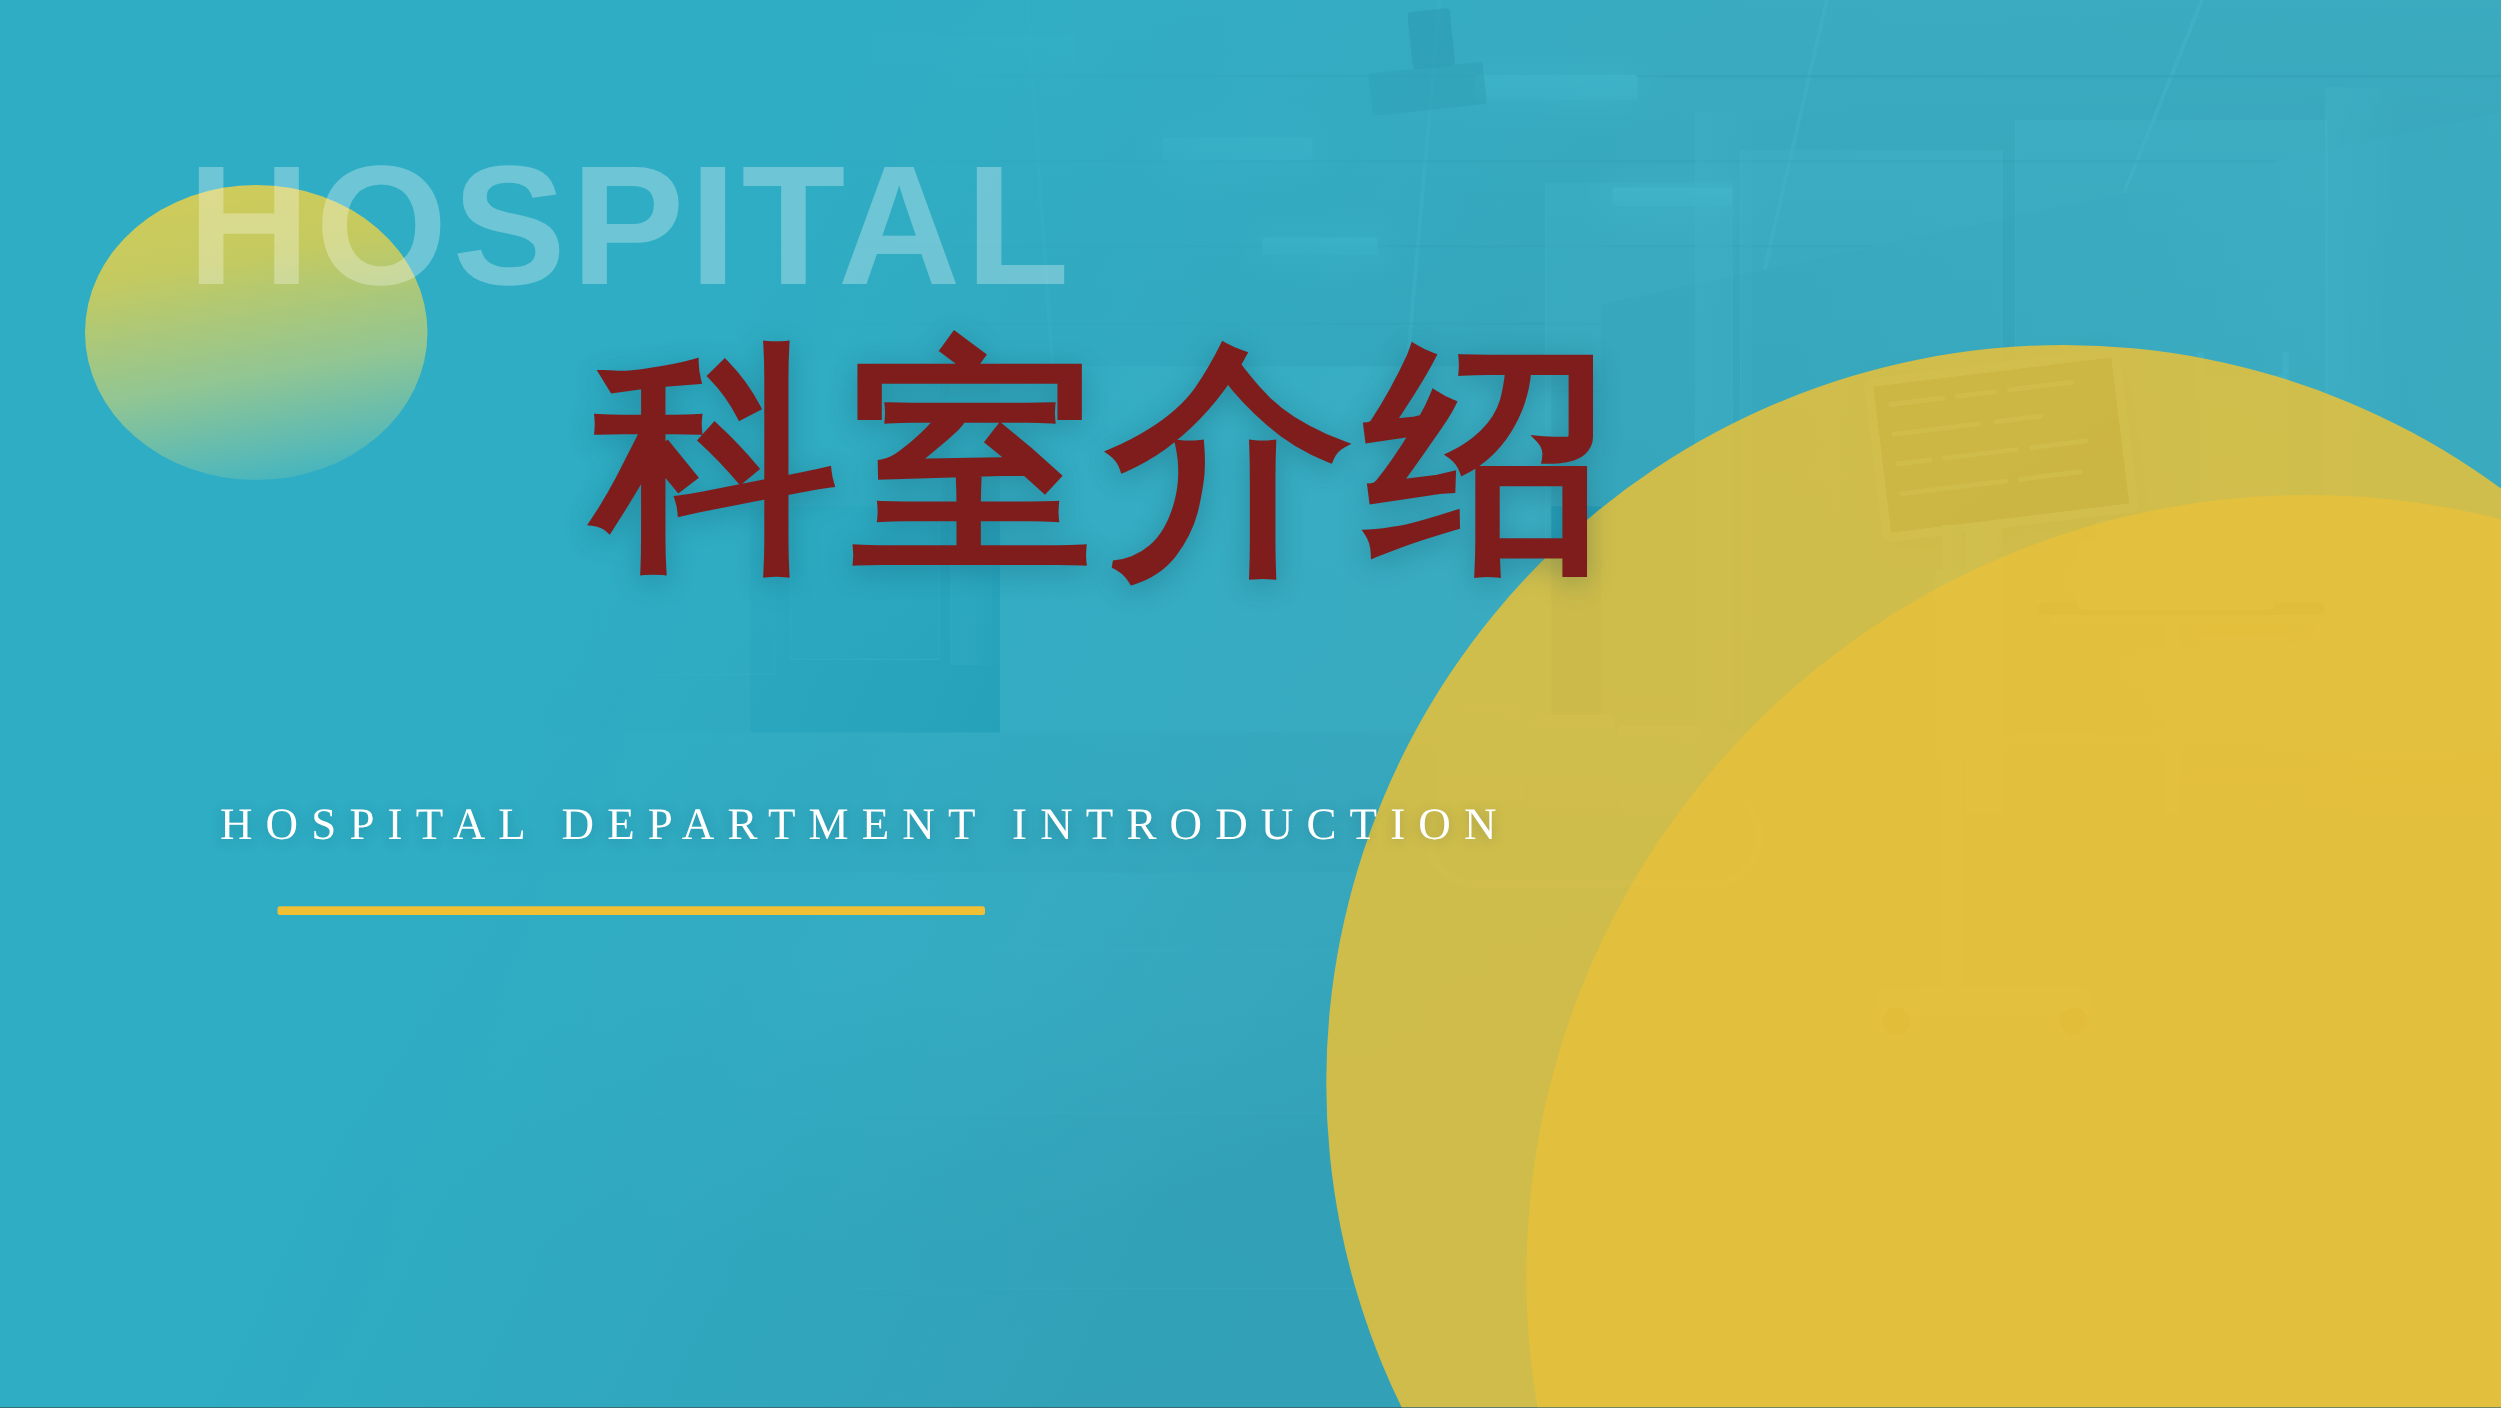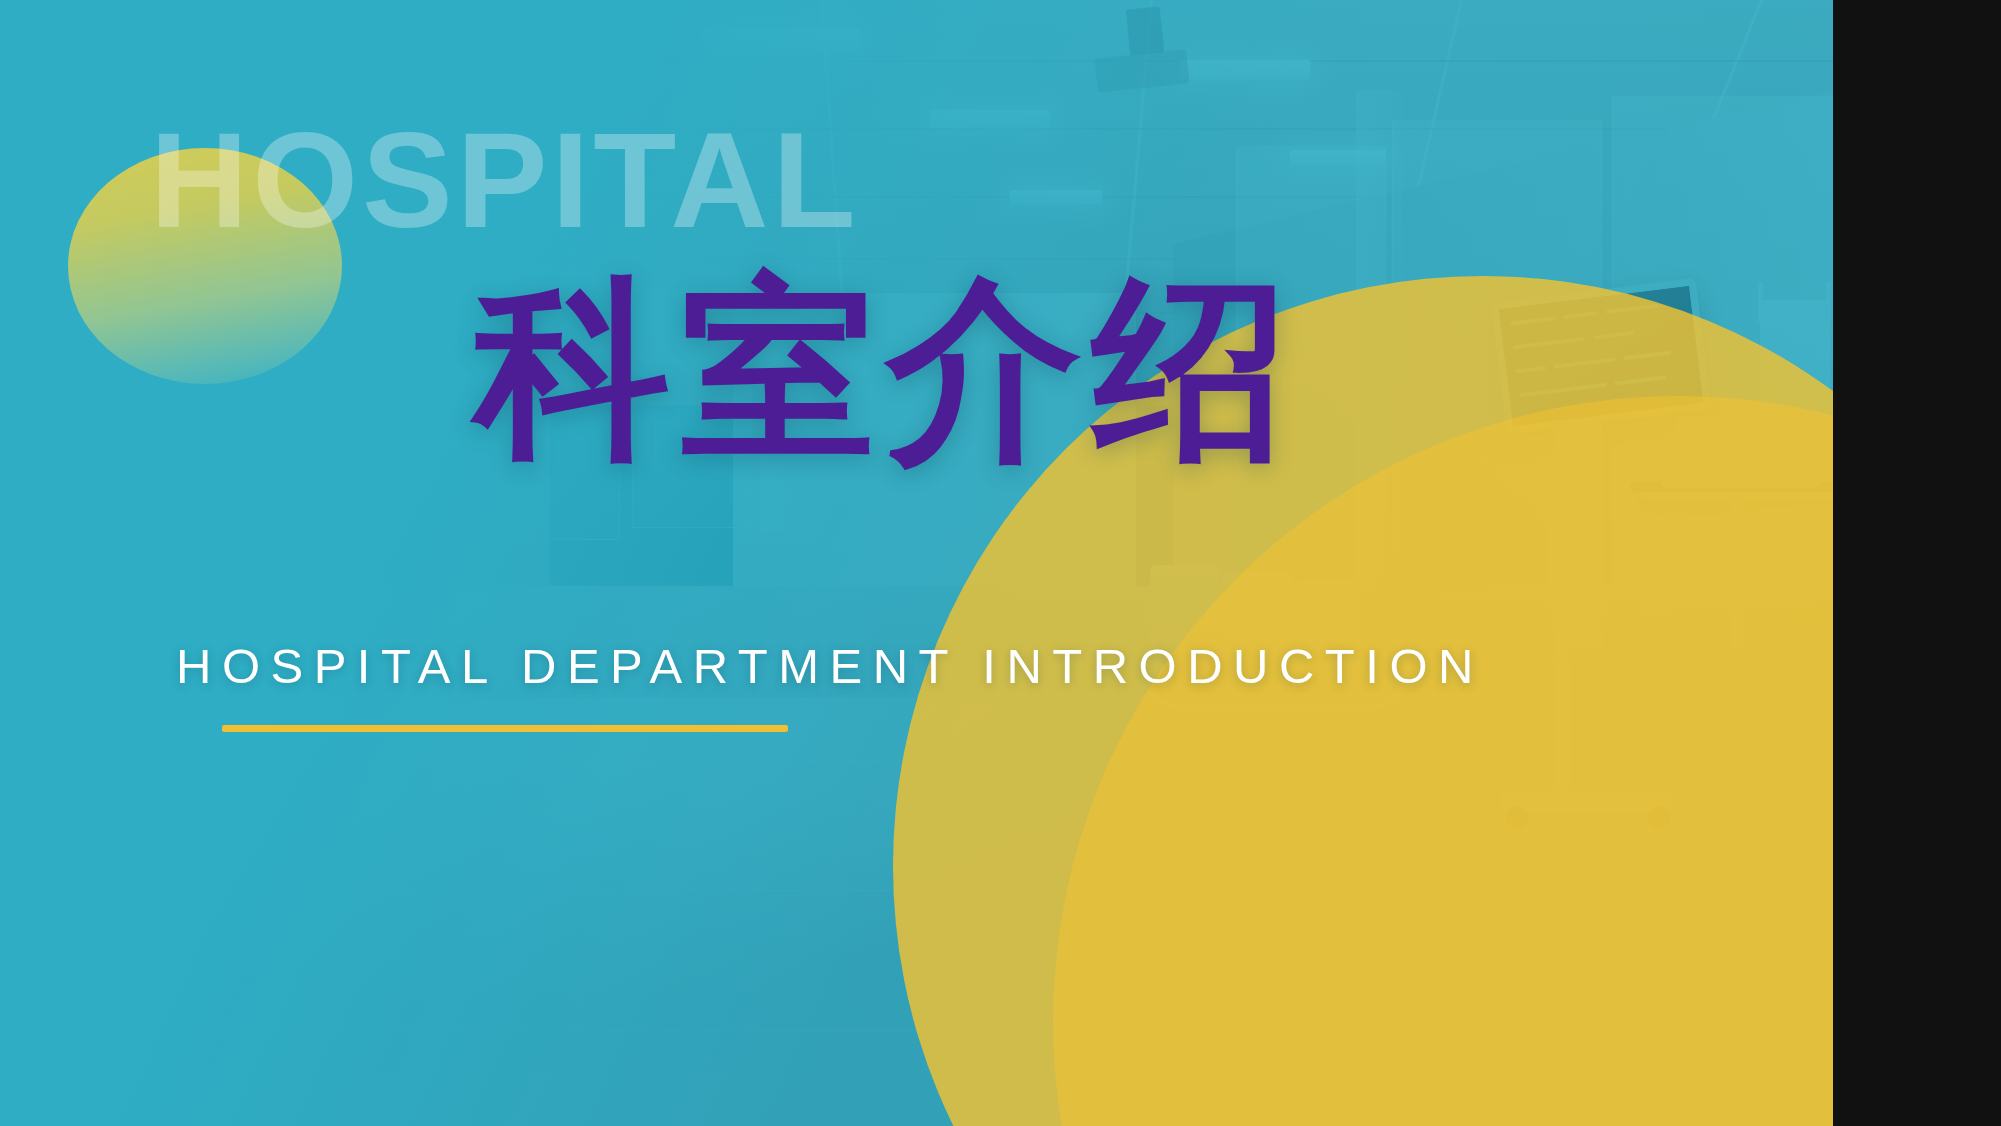--- a/index.html
+++ b/index.html
@@ -1,21 +1,21 @@
 <!DOCTYPE html>
 <html lang="zh"><head>
 <meta charset="utf-8">
 <title>Hospital Department Introduction</title>
 <style>
   html,body{margin:0;padding:0;background:#111;}
   *{box-sizing:border-box;}
 
   #slide{
     position:relative;
-    width:1833px;
+    width:2001px;
     height:1126px;
     overflow:hidden;
     font-family:"Liberation Sans","DejaVu Sans",sans-serif;
     background:#2EADC4;
   }
 
   
   .photo{position:absolute;inset:0;overflow:hidden;}
 
   
@@ -163,34 +163,34 @@
     font-size:210px;font-weight:700;letter-spacing:6px;
     color:rgba(255,255,255,.22);
     line-height:1;
     white-space:nowrap;
     font-family:"Liberation Serif","DejaVu Serif",serif;
   }
 
   .title-cn{
     position:absolute;left:474px;top:272px;
     font-size:196px;font-weight:700;letter-spacing:10px;
-    color:#4c1d95;
+    color:#7f1d1d;
     line-height:1;
     white-space:nowrap;
-    font-family:Liberation Sans, sans-serif;
+    font-family:Liberation Serif, serif;
     text-shadow:0 5px 22px rgba(12,70,85,.30);
   }
 
   .subtitle-en{
     position:absolute;left:176px;top:638px;
-    font-size:49px;font-weight:400;
+    font-size:36px;font-weight:400;
     letter-spacing:10.5px;
     color:#ffffff;
     white-space:nowrap;
-    font-family:Liberation Sans, sans-serif;
+    font-family:Liberation Serif, serif;
     text-shadow:0 2px 10px rgba(10,60,75,.25);
   }
 
   .divider{
     position:absolute;left:222px;top:725px;
     width:566px;height:7px;border-radius:2px;
     background:#F0BF33;
   }
 
   .dept-cn{

